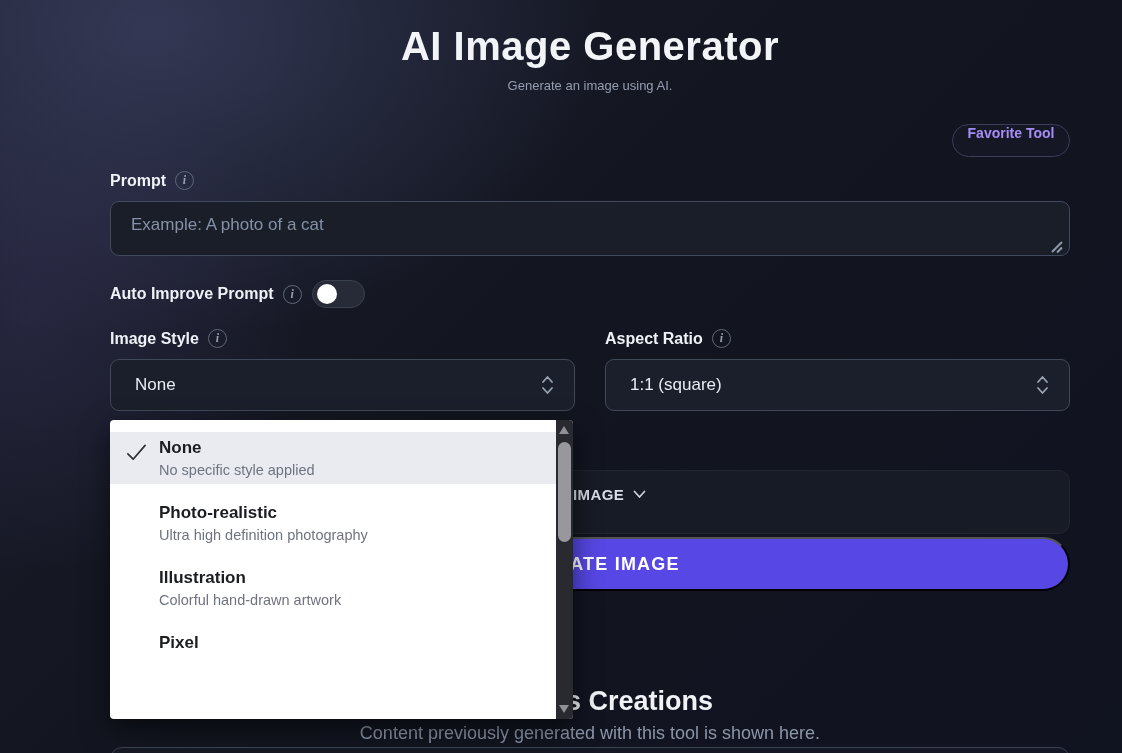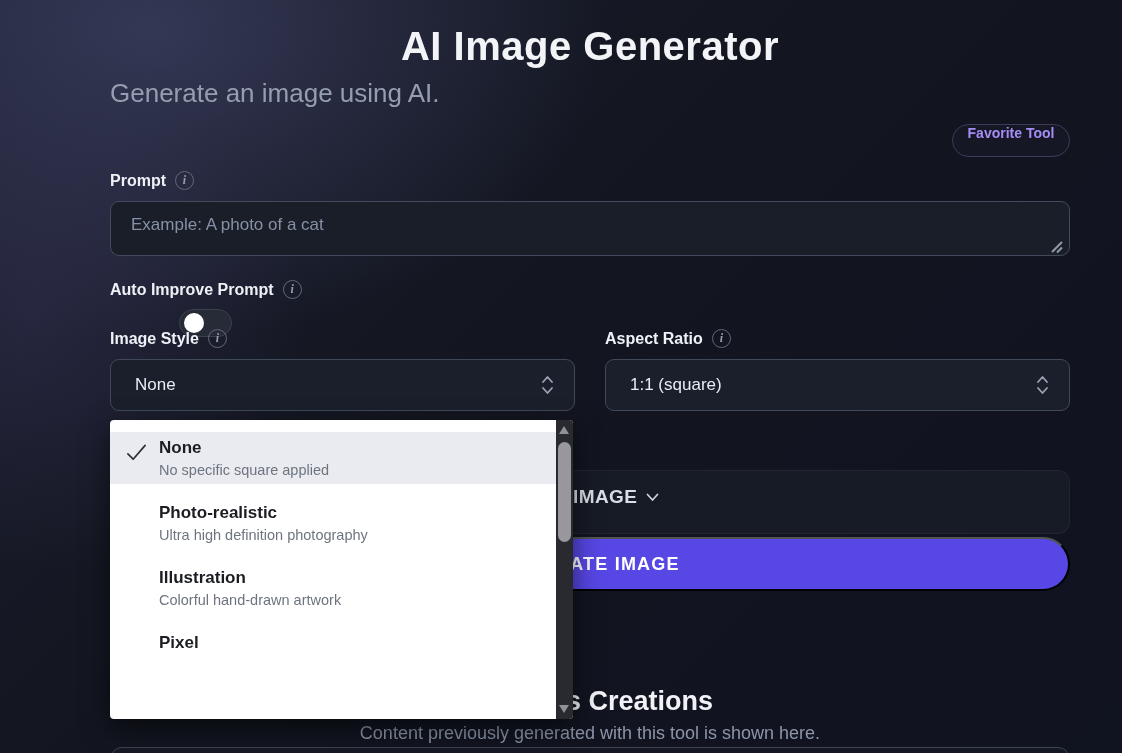--- a/index.html
+++ b/index.html
@@ -10,22 +10,22 @@
     background:
       radial-gradient(700px 480px at 150px 30px, rgba(78,82,126,0.50), rgba(78,82,126,0) 65%),
       radial-gradient(460px 420px at 30px 320px, rgba(88,76,140,0.22), rgba(88,76,140,0) 60%),
       linear-gradient(135deg, #1b1f2e 0%, #131620 45%, #101320 100%);
   }
   .abs { position:absolute; }
 
   
   .page-title { left:110px; top:24px; width:960px; text-align:center;
     font-size:40px; font-weight:800; color:#f2f4f8; letter-spacing:0.5px; }
-  .page-subtitle { left:110px; top:78px; width:960px; text-align:left;
-    font-size:26px; color:#959eb1; }
+  .page-subtitle { left:110px; top:78px; width:960px; text-align:center;
+    font-size:13px; color:#959eb1; }
 
   .favorite-btn { left:952px; top:124px; width:118px; height:33px;
     border:1px solid #403a5c; border-radius:17px; background:rgba(28,26,44,0.45);
     color:#a58df5; font-weight:700; font-size:14px;
     display:flex; align-items:flex-start; justify-content:center; cursor:pointer; }
 
   .form-label { display:flex; align-items:center; gap:9px;
     font-size:16px; font-weight:700; color:#eef1f5; }
   .info-icon { width:19px; height:19px; border:1px solid #5f6879; border-radius:50%;
     display:inline-flex; align-items:center; justify-content:center;
@@ -35,40 +35,40 @@
   .prompt-input { left:110px; top:201px; width:960px; height:55px;
     background:#191e29; border:1px solid #424b5d; border-radius:9px;
     padding:13px 20px; color:#aab2c0; font-size:17px; font-family:"Liberation Sans", sans-serif;
     resize:none; outline:none; }
   .prompt-input::placeholder { color:#8691a6; }
   .resize-grip { left:1048px; top:238px; width:16px; height:16px; overflow:hidden; }
   .resize-grip i { position:absolute; display:block; height:2px; background:#8f99aa; transform:rotate(-45deg); }
   .resize-grip i:nth-child(1){ width:14px; left:2px; top:8px; }
   .resize-grip i:nth-child(2){ width:7px; left:8px; top:11px; }
 
-  .auto-row { left:110px; top:280px; display:flex; align-items:center; gap:10px;flex-direction:column; }
+  .auto-row { left:110px; top:280px; display:flex; align-items:center; gap:10px; }
   .toggle { position:relative; width:53px; height:28px; border-radius:15px;
     background:#262b37; border:1px solid #39404e; cursor:pointer; }
   .toggle .knob { position:absolute; left:4px; top:3px; width:20px; height:20px;
     border-radius:50%; background:#ffffff; }
 
   .label-style { left:110px; top:329px; }
   .label-ratio { left:605px; top:329px;align-items:flex-end; }
   .select { height:52px; background:#1a1f2b; border:1px solid #404959; border-radius:9px;
     display:flex; align-items:center; padding:0 20px 0 24px;
     color:#e8ecf3; font-size:17px; cursor:pointer; }
   .select .val { flex:1; }
   .select-style { left:110px; top:359px; width:465px; }
   .select-ratio { left:605px; top:359px; width:465px; }
 
   
   .section-panel { left:110px; top:470px; width:960px; height:64px;
     background:#171b25; border:1px solid rgba(130,140,160,0.09); border-radius:12px; cursor:pointer; }
   .section-label { position:absolute; left:462px; top:15px; display:flex; align-items:center; gap:9px;
-    color:#d9dde5; font-weight:700; font-size:19px; letter-spacing:0.4px; }
+    color:#d9dde5; font-weight:700; font-size:15px; letter-spacing:0.4px; }
 
   .generate-btn { left:110px; top:537px; width:960px; height:54px; border-radius:27px;
     background:#5747e4; color:#ffffff; font-weight:700; font-size:18px; letter-spacing:1.2px;
     display:flex; align-items:center; justify-content:center; cursor:pointer; z-index:5; }
 
   .prev-title { left:110px; top:686px; width:960px; text-align:center;
     font-size:27px; font-weight:700; color:#f0f2f6; z-index:1; }
   .prev-subtitle { left:110px; top:723px; width:960px; text-align:center;
     font-size:18px; color:#8b95a8; }
   .prev-panel { left:110px; top:747px; width:960px; height:40px;
@@ -166,21 +166,21 @@
   <div class="abs prev-panel"></div>
 
   <div class="abs dropdown">
     <div class="dd-list">
 
       <div class="dd-item selected">
         <svg class="dd-check" width="23" height="23" viewBox="0 0 24 24">
           <path d="M3 13.5 L8.5 19 L21 4.5" fill="none" stroke="#2e3138" stroke-width="1.8" stroke-linecap="round" stroke-linejoin="round"></path>
         </svg>
         <div class="dd-name">None</div>
-        <div class="dd-desc">No specific square applied</div>
+        <div class="dd-desc">No specific style applied</div>
       </div>
 
       <div class="dd-item">
         <div class="dd-name">Photo-realistic</div>
         <div class="dd-desc">Ultra high definition photography</div>
       </div>
 
       <div class="dd-item">
         <div class="dd-name">Illustration</div>
         <div class="dd-desc">Colorful hand-drawn artwork</div>

